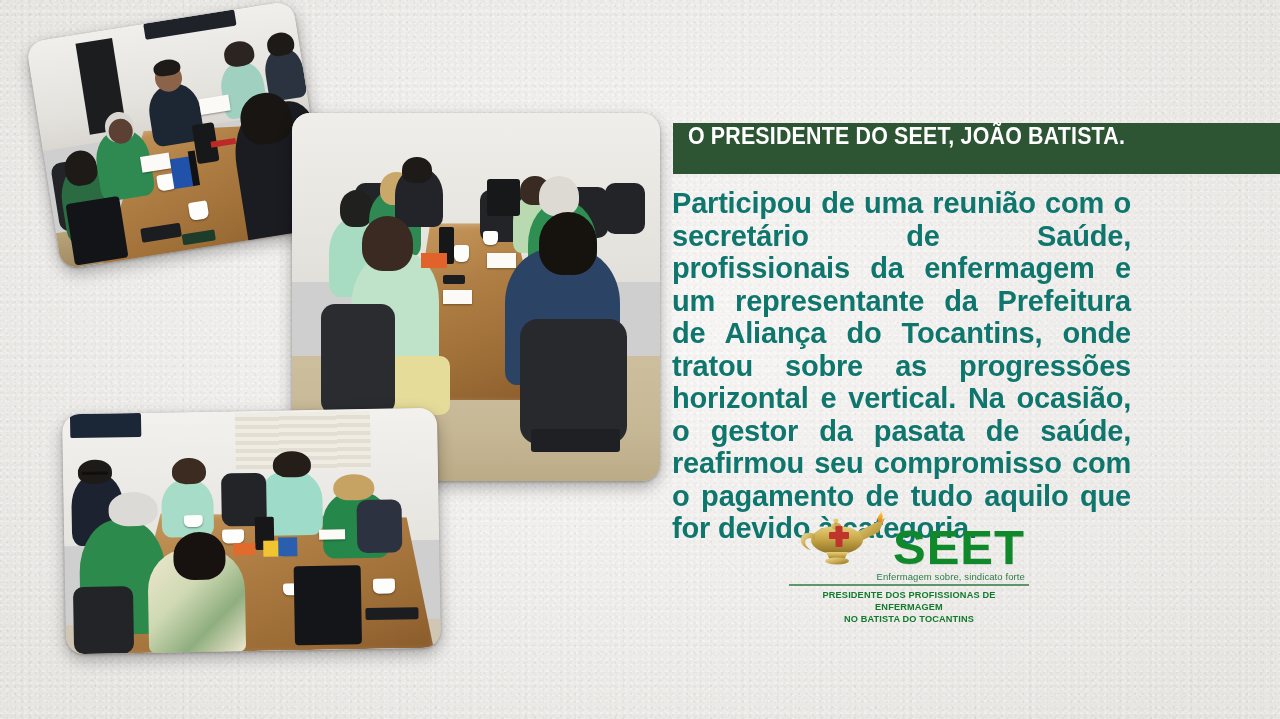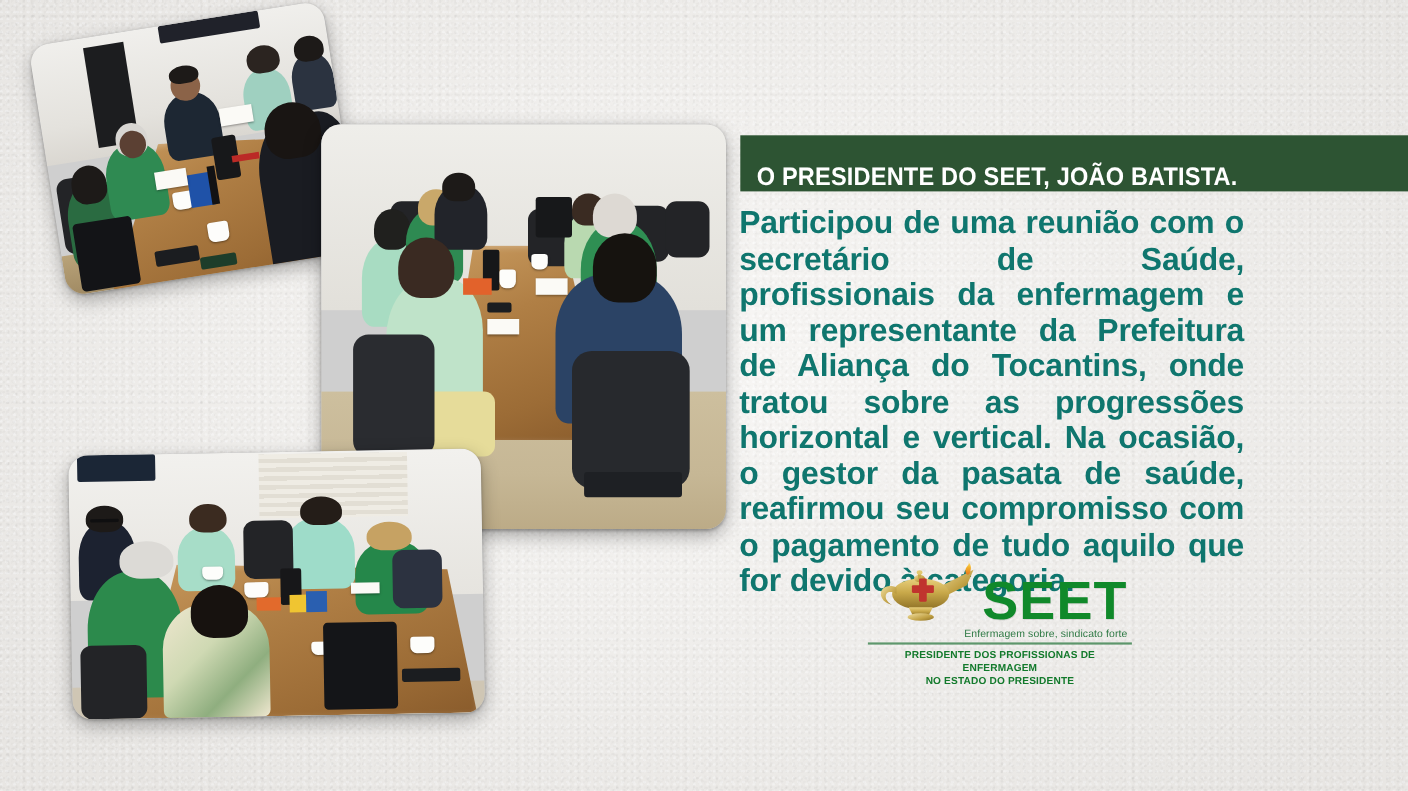--- a/index.html
+++ b/index.html
@@ -62,21 +62,21 @@
   .cup{position:absolute;background:#fdfdfb;border-radius:3px 3px 6px 6px;box-shadow:0 1px 2px rgba(0,0,0,.4);}
   .paper-sheet{position:absolute;background:#fbfaf6;box-shadow:0 1px 2px rgba(0,0,0,.35);}
   .doc-dark{position:absolute;background:#1b1d20;border-radius:2px;}
   .monitor{position:absolute;background:#17181a;border-radius:3px;}
 
   
   #headline-bar{
     position:absolute;
     left:673px;top:123px;width:607px;height:51px;
     background:#2d5433;
-    display:flex;align-items:flex-end;
+    display:flex;align-items:flex-start;
   }
   #headline-text{
     color:#ffffff;
     font-size:23px;
     font-weight:bold;
     letter-spacing:.2px;
     padding-left:16px;
     font-family:"Liberation Sans", sans-serif;
     transform:scaleX(.93);
     transform-origin:left center;
@@ -312,16 +312,16 @@
 
           <rect x="36" y="22" width="20" height="7" rx="1" fill="#c0342e"></rect>
           <rect x="42.5" y="16" width="7" height="21" rx="1" fill="#c0342e"></rect>
         </svg>
       </div>
       <div id="seet-word">SEET</div>
     </div>
     <div id="tagline">Enfermagem sobre, sindicato forte</div>
     <div id="rule"></div>
     <div class="sub-line">PRESIDENTE DOS PROFISSIONAS DE ENFERMAGEM</div>
-    <div class="sub-line">NO ESTADO DO PRESIDENTE</div>
+    <div class="sub-line">NO BATISTA DO TOCANTINS</div>
   </div>
 
 </div>
 
 </body></html>

